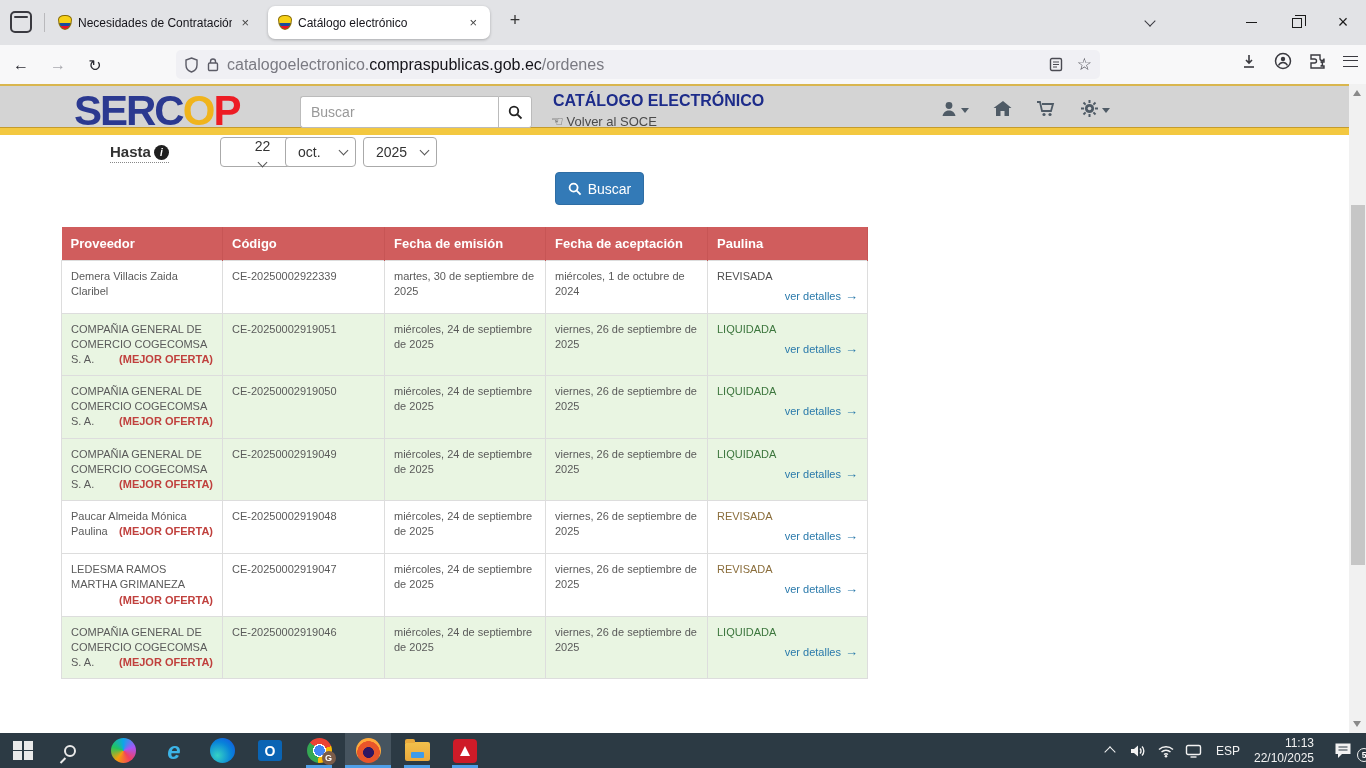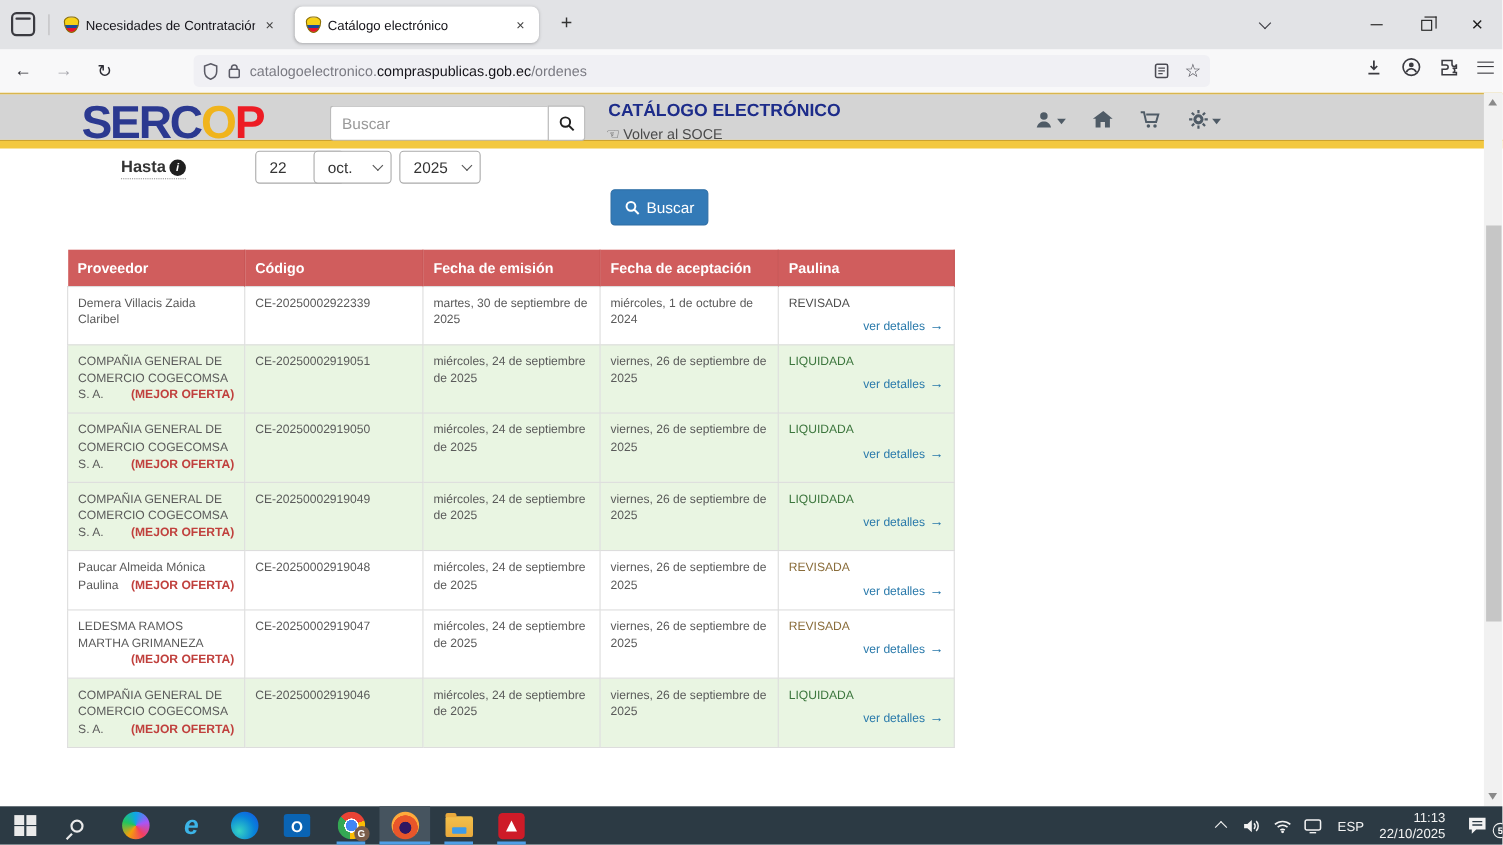--- a/index.html
+++ b/index.html
@@ -25,21 +25,21 @@
   .alltabs { position:absolute; right:198px; top:0; width:36px; height:45px; display:flex; align-items:center; justify-content:center; }
   .restore-box { width:10px; height:10px; border:1.4px solid #1b1b1b; position:relative; background:#e2e3e6; }
   .restore-box::before { content:""; position:absolute; left:2px; top:-4px; width:10px; height:10px; border:1.4px solid #1b1b1b; border-left:none; border-bottom:none; }
   .min-line { width:11px; height:1.6px; background:#1b1b1b; }
 
   
   .toolbar { position:absolute; top:45px; left:0; width:100%; height:39px; background:#f8f8f9; }
   .navbtn { position:absolute; top:9px; width:22px; height:22px; display:flex; align-items:center; justify-content:center; font-size:16px; color:#2b2b33; }
   .navbtn.dis { color:#a8a8ae; }
   .urlbar { position:absolute; left:176px; top:5px; width:924px; height:29px; background:#f0f0f4; border-radius:5px; display:flex; align-items:center; padding:0 8px; }
-  .urlbar .url { font-size:13px; color:#7a7a82; margin-left:8px; white-space:nowrap; }
+  .urlbar .url { font-size:16px; color:#7a7a82; margin-left:8px; white-space:nowrap; }
   .urlbar .url b { color:#15141a; font-weight:normal; }
   .url-right { margin-left:auto; display:flex; align-items:center; gap:14px; }
   .tool-icn { color:#4a4a52; }
   .right-tools { position:absolute; right:8px; top:7px; display:flex; align-items:center; gap:17px; }
   .hamb { width:15px; height:11px; border-top:1.7px solid #3a3a40; border-bottom:1.7px solid #3a3a40; position:relative; }
   .hamb::before{ content:""; position:absolute; top:3px; left:0; right:0; height:1.7px; background:#3a3a40; }
 
   
   .page { position:absolute; top:84px; left:0; width:1366px; height:649px; background:#fff; overflow:hidden; }
   .goldline { height:2px; background:#d9b64e; }
@@ -60,21 +60,21 @@
   .caret { width:0; height:0; border-left:4px solid transparent; border-right:4px solid transparent; border-top:5px solid #4f5b66; margin-left:3px; margin-top:4px; }
   .orders { position:absolute; left:1124px; top:3px; }
   .orders .l1 { font-size:14.5px; font-weight:bold; color:#1b1b1b; }
   .orders .l2 { font-size:14px; color:#2a2a2a; margin-top:3px; }
 
   .content { position:relative; height:588px; overflow:hidden; }
   .hasta-wrap { position:absolute; left:110px; top:8px; font-size:15px; font-weight:bold; color:#333; border-bottom:1px dotted #888; padding-bottom:2px; }
   .info-dot { display:inline-block; width:15px; height:15px; border-radius:50%; background:#1f1f1f; color:#fff; font-size:10px; font-style:italic; font-weight:bold; text-align:center; line-height:15px; vertical-align:1px; margin-left:3px; }
   .selectbox { position:absolute; top:2px; height:30px; border:1px solid #aaa; border-radius:4px; background:#fff; display:flex; align-items:center; justify-content:space-between; padding:0 8px 0 12px; font-size:14px; color:#333; }
   .selectbox .sel-chev { width:7px; height:7px; border-right:1.5px solid #555; border-bottom:1.5px solid #555; transform:rotate(45deg); margin-top:-3px; }
-  .sel-day { left:232px; width:81px; } .sel-month { left:285px; width:71px; } .sel-year { left:363px; width:74px; }
+  .sel-day { left:220px; width:81px;flex-direction:column; } .sel-month { left:285px; width:71px; } .sel-year { left:363px; width:74px; }
   .buscar-btn { position:absolute; left:555px; top:37px; width:89px; height:33px; background:#337ab7; border:1px solid #2e6da4; border-radius:4px; color:#fff; font-size:14px; display:flex; align-items:center; justify-content:center; gap:6px; }
 
   
   table.orders { position:absolute; left:61px; top:92px; width:806px; border-collapse:collapse; table-layout:fixed; }
   table.orders th { background:#d05d5d; color:#fff; font-size:13px; font-weight:bold; text-align:left; padding:8px 9px; border-right:1px solid #c75555; height:33px; }
   table.orders td { border:1px solid #ddd; font-size:11px; color:#5a5a5a; padding:8px 9px; vertical-align:top; line-height:1.38; }
   tr.row-green td { background:#e9f5e2; }
   tr.row-white td { background:#fff; }
   .mejor { float:right; color:#c0403d; font-weight:bold; }
   .estado-cell .st { font-size:11px; }

